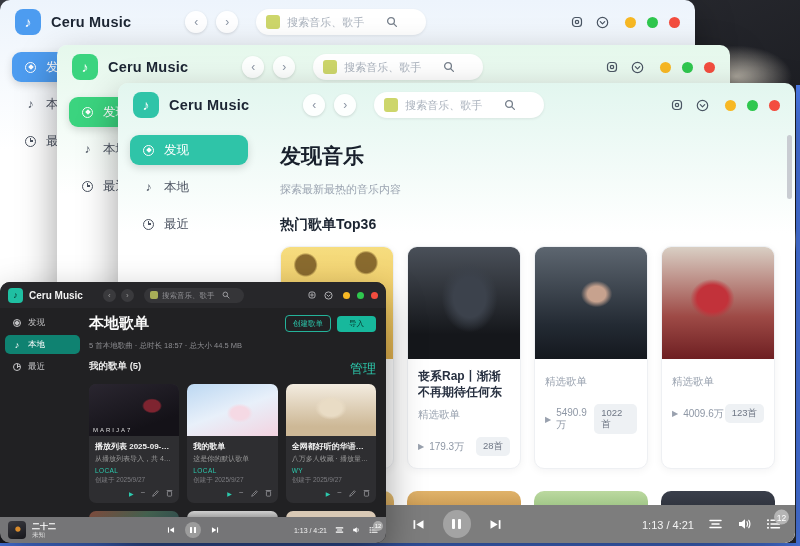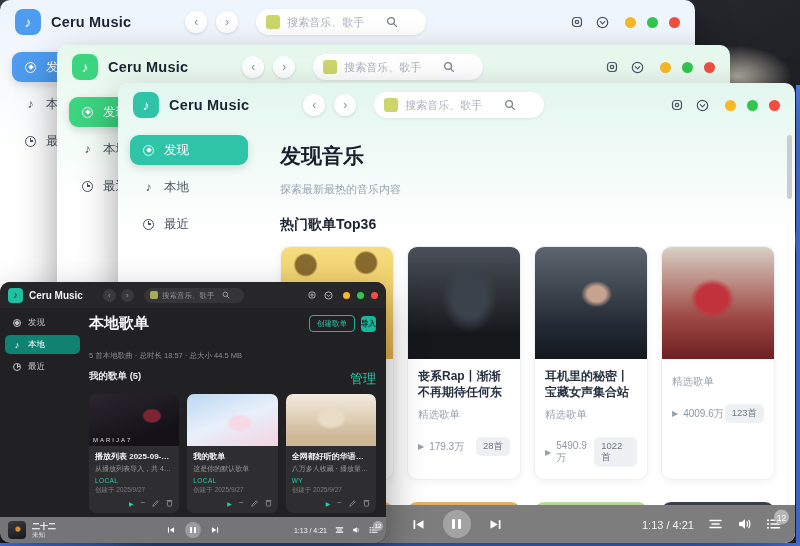--- a/index.html
+++ b/index.html
@@ -103,22 +103,22 @@
 .sb4{width:85px;padding:5px;display:flex;flex-direction:column;gap:3px;flex:0 0 auto}
 .sbi4{display:flex;align-items:center;gap:7px;height:19px;border-radius:5px;padding:0 8px;font-size:8.5px;color:#c2c2c4}
 .sbi4 .cmp,.sbi4 .clk{width:8px;height:8px;border-width:1px}
 .sbi4 .notei{font-size:9px;width:8px}
 .sbi4.active{background:#0f8271;color:#fff}
 .content4{flex:1;padding:6px 10px 0 4px;overflow:hidden}
 .hrow4{display:flex;align-items:center}
 .h4{font-size:15px;font-weight:bold;color:#fafafa}
 .btns4{margin-left:auto;display:flex;gap:6px;align-items:center}
 .btn-o{border:1px solid #24b39a;color:#2cc9ad;font-size:7.5px;padding:2.5px 7px;border-radius:4px;background:transparent;white-space:nowrap}
-.btn-f{background:#17b89c;color:#07332b;font-size:7.5px;padding:3px 0;border-radius:4px;font-weight:bold;border:0;white-space:nowrap}
-.stats4{font-size:7.5px;color:#8e8e92;margin-top:18px}
+.btn-f{background:#17b89c;color:#07332b;font-size:7.5px;padding:3px 12px;border-radius:4px;font-weight:normal;border:0;white-space:nowrap}
+.stats4{font-size:7.5px;color:#8e8e92;margin-top:8px}
 .sectrow4{display:flex;align-items:flex-start;margin-top:9px}
 .sect4{font-size:9.5px;font-weight:bold;color:#ececec}
 .slink4{margin-left:auto;font-size:13px;color:#2cc9ad}
 .cards4{display:grid;grid-template-columns:repeat(3,1fr);gap:8px;margin-top:6px}
 .card4{background:#2e2e31;border-radius:7px;overflow:hidden}
 .cimg4{height:52px;position:relative}
 .cb4{padding:5px 6px 6px}
 .ct4{font-size:8px;font-weight:bold;color:#f2f2f2;white-space:nowrap;overflow:hidden;text-overflow:ellipsis}
 .cs4{font-size:7px;color:#9b9b9b;margin-top:2px;white-space:nowrap;overflow:hidden;text-overflow:ellipsis}
 .cbadge4{font-size:6.5px;color:#2cc9ad;margin-top:3px;letter-spacing:.4px}
@@ -341,21 +341,20 @@
             <div class="cstat">
               <span class="ptri">▶</span>
               <span class="cplays">179.3万</span>
               <span class="ccount">28首</span>
             </div>
           </div>
         </div>
         <div class="card">
           <div class="cimg img-umbrella"></div>
           <div class="cbody">
-            <div class="ct">耳机里的秘密丨宝藏女声集合站</div>
             <div class="cs">精选歌单</div>
             <div class="cstat">
               <span class="ptri">▶</span>
               <span class="cplays">5490.9万</span>
               <span class="ccount">1022首</span>
             </div>
           </div>
         </div>
         <div class="card">
           <div class="cimg img-reddress"></div>

